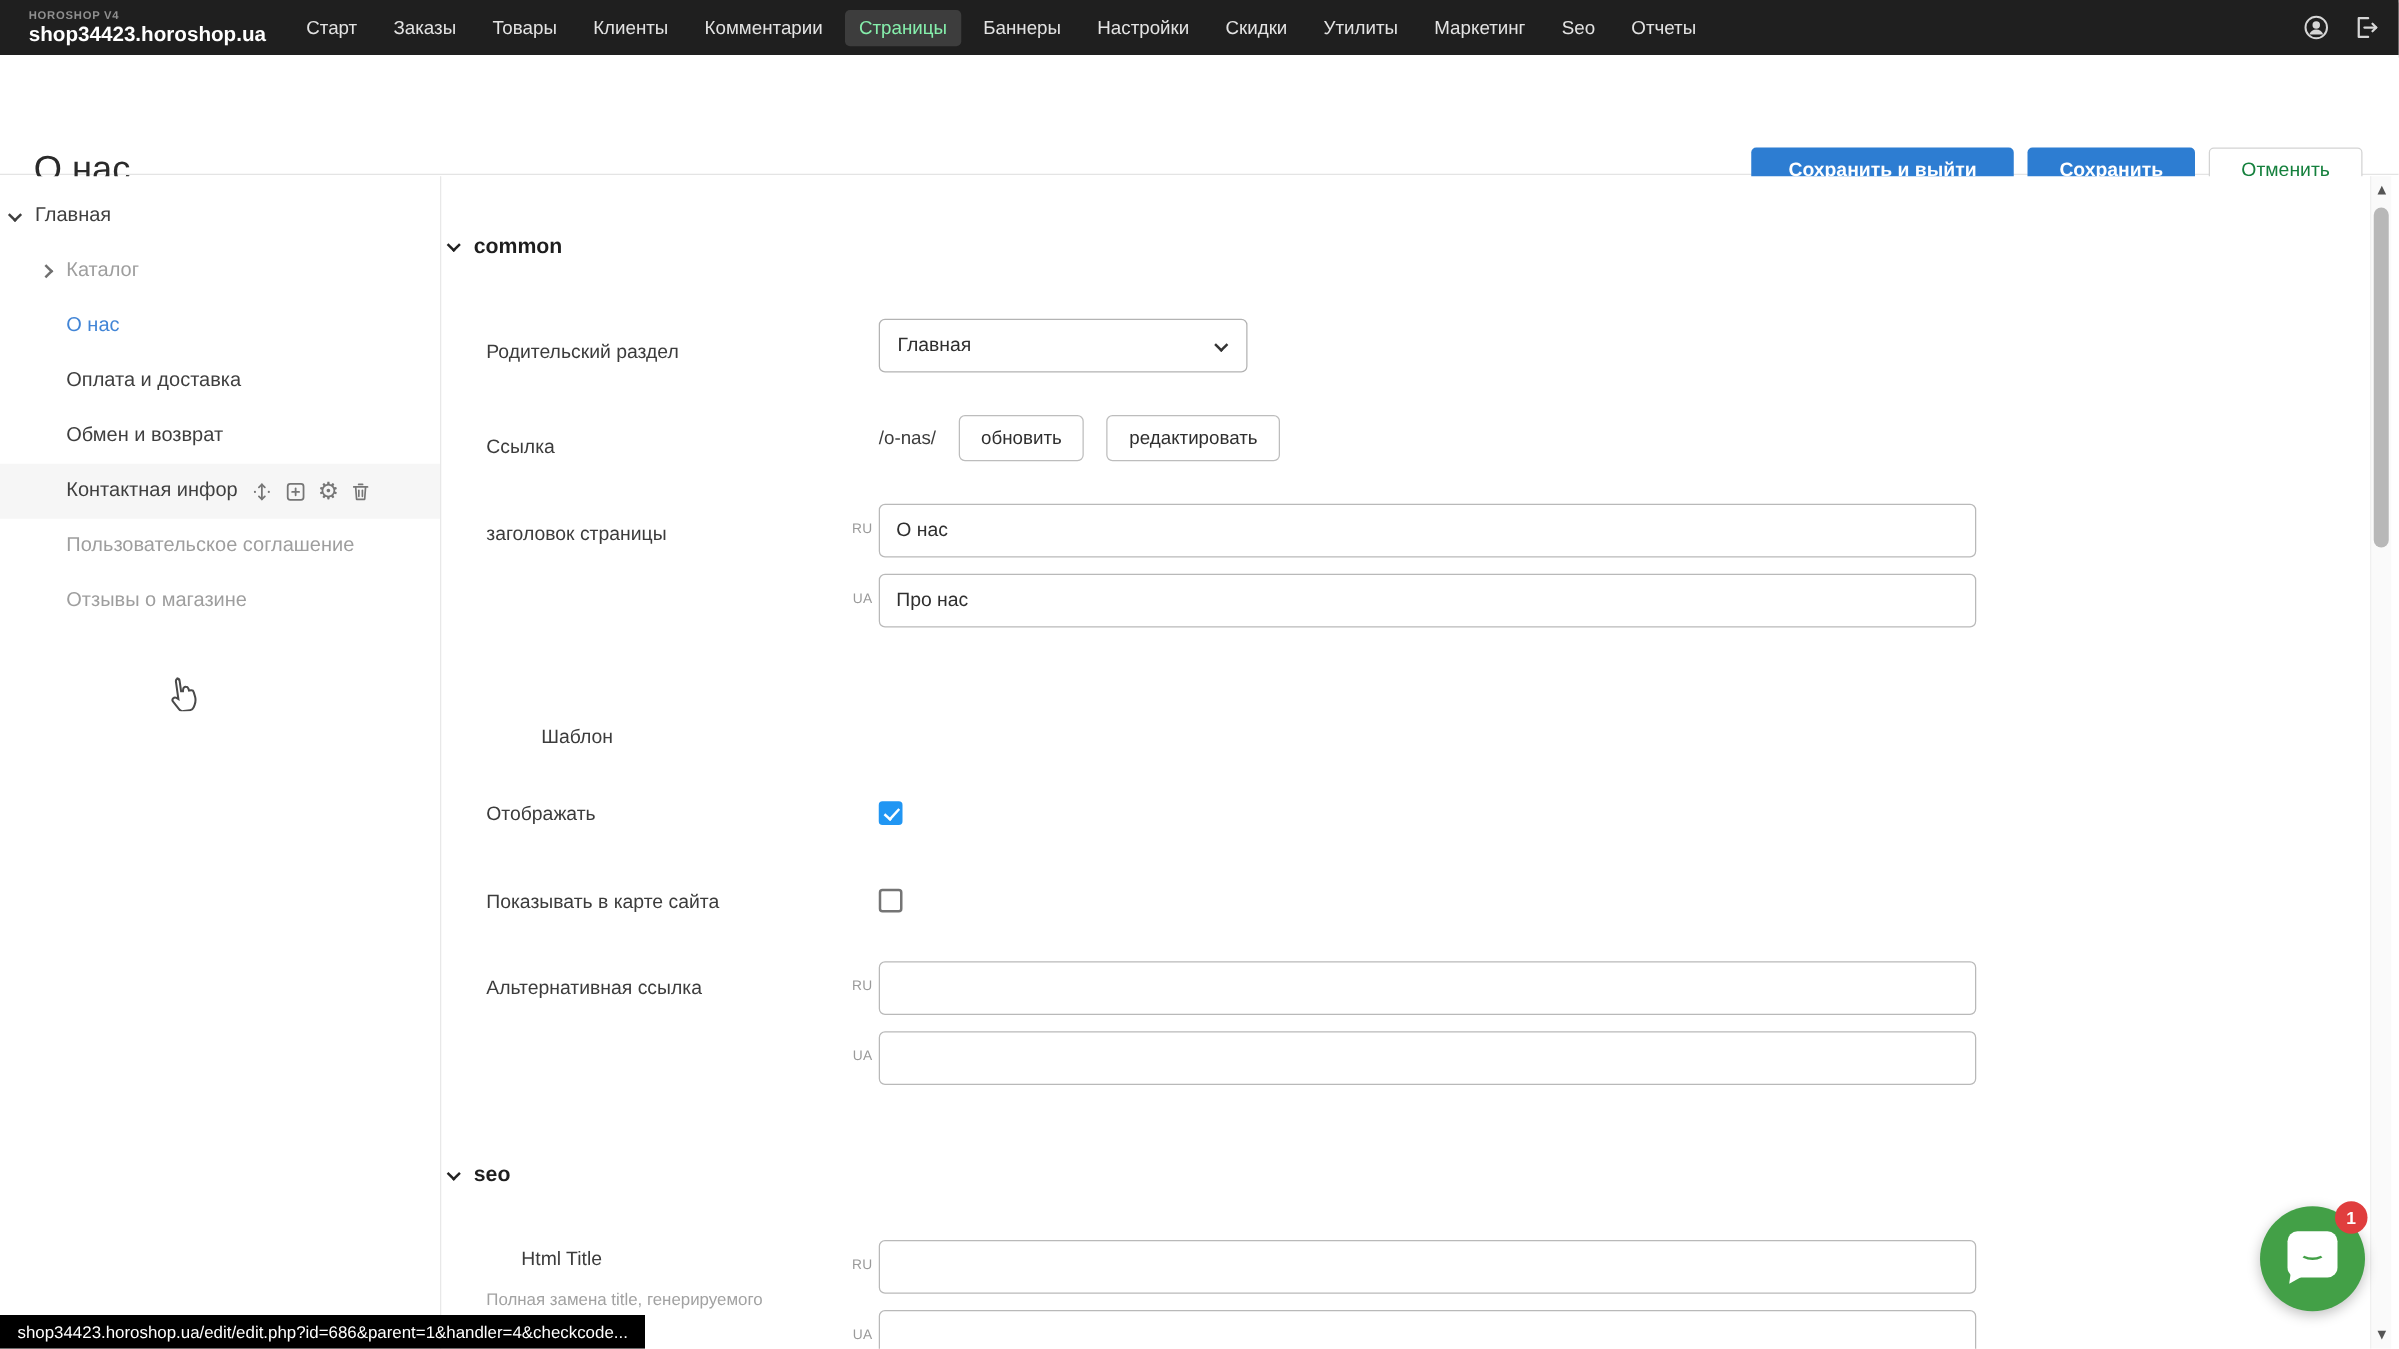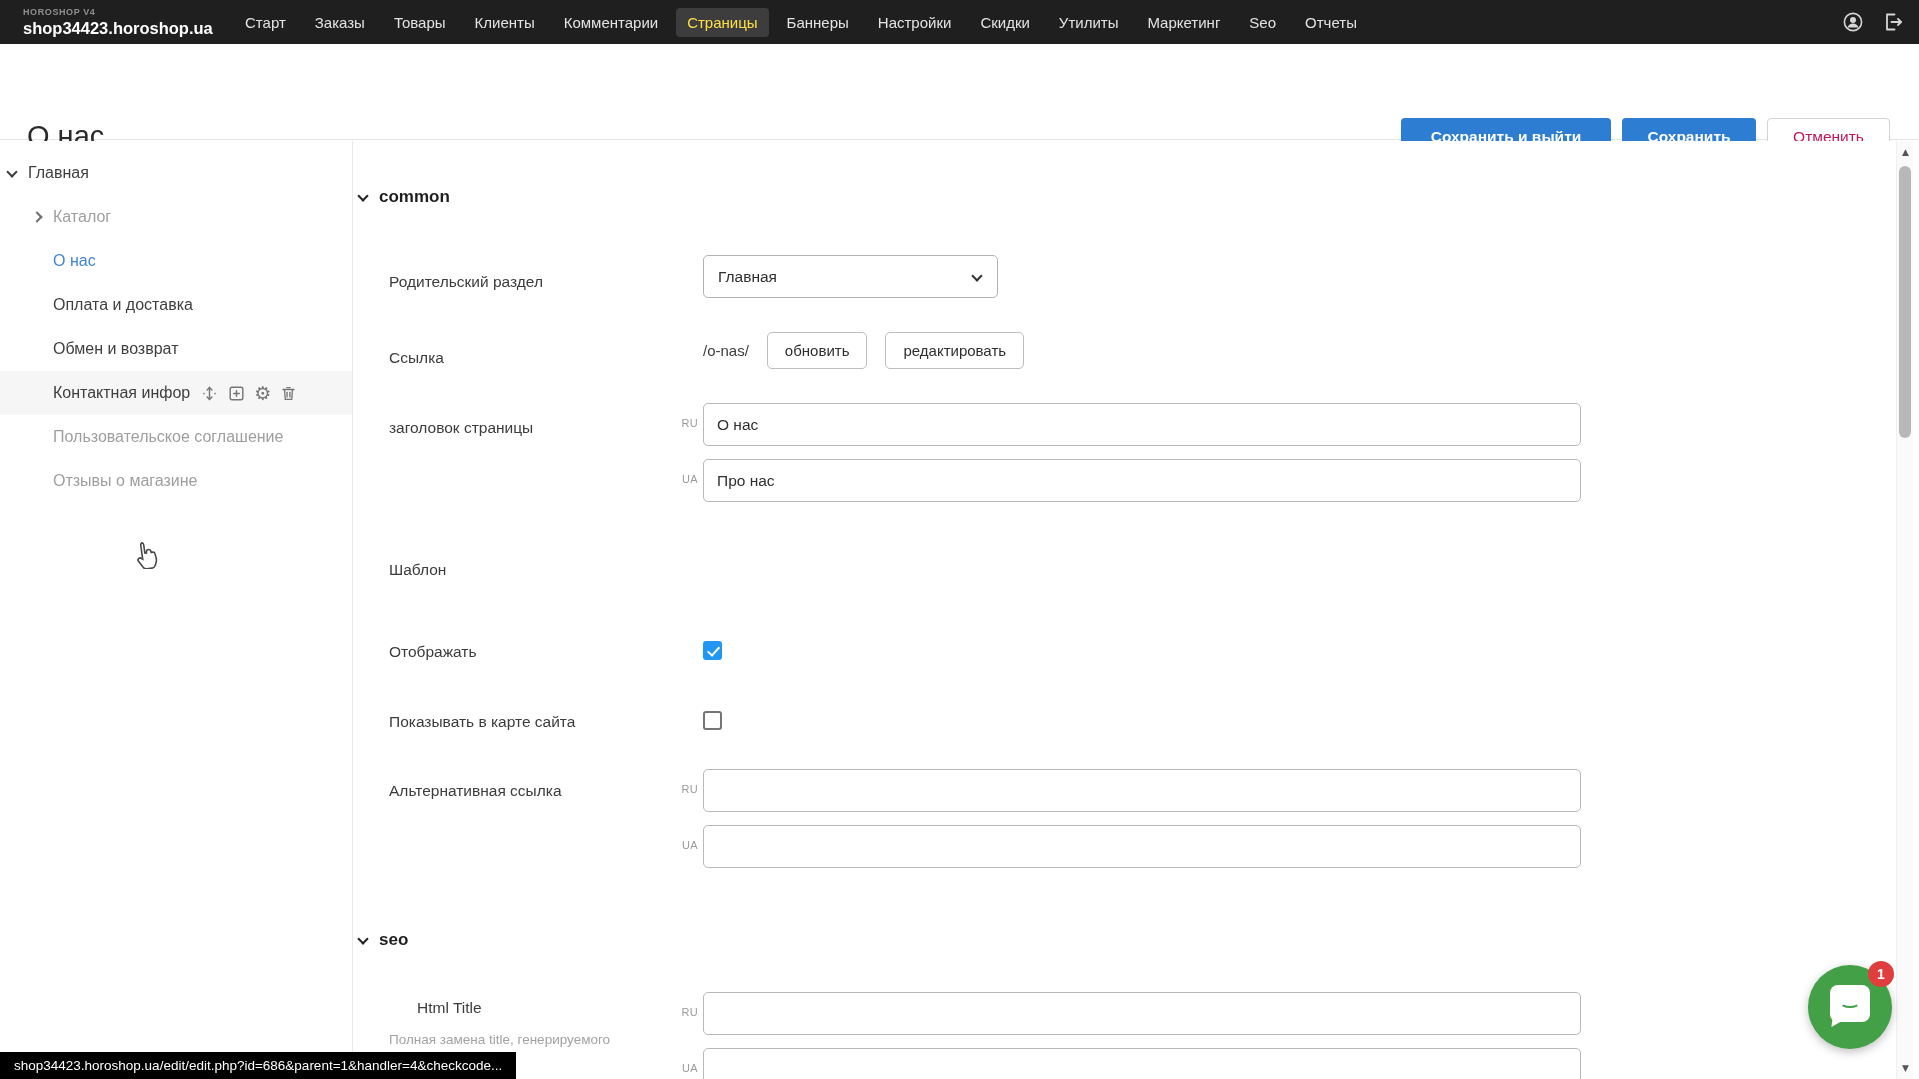--- a/index.html
+++ b/index.html
@@ -15,35 +15,35 @@
     box-shadow:0 2px 0 rgba(0,0,0,.35);
   }
   .logo-block { margin-left:23px; width:185px; line-height:1; }
   .logo-small { font-size:9px; font-weight:bold; color:#8f8f8f; letter-spacing:.6px; margin-bottom:3px; }
   .logo-main  { font-size:16.5px; font-weight:bold; color:#fff; }
   .nav-items { display:flex; align-items:center; margin-left:26px; gap:7px; }
   .nav-item {
     color:#e3e3e3; font-size:15px; padding:6px 11px; border-radius:4px;
     cursor:pointer; white-space:nowrap;
   }
-  .nav-item.active { background:#3d3d3d; color:#fde047; }
+  .nav-item.active { background:#3d3d3d; color:#86efac; }
   .nav-right { position:absolute; right:14px; top:0; height:44px; display:flex; align-items:center; gap:16px; }
   .nav-ico { width:24px; height:24px; cursor:pointer; display:block; }
   
   .page-header {
     position:absolute; top:44px; left:0; width:1919px; height:96px;
     background:#fff; border-bottom:1px solid #e4e4e4;
   }
   .page-title { position:absolute; left:27px; top:76px; font-size:29px; color:#2a2a2a; }
   .header-buttons { position:absolute; right:29px; top:74px; display:flex; gap:11px; }
   .btn { height:38px; border-radius:4px; font-size:15.5px; display:flex; align-items:center; justify-content:center; cursor:pointer; }
   .btn-blue { background:#2d7dd2; color:#fff; font-weight:bold; }
   .btn-save-exit { width:210px; }
   .btn-save { width:134px; }
-  .btn-plain { width:123px; background:#fff; color:#be185d; border:1px solid #d3d3d3; }
+  .btn-plain { width:123px; background:#fff; color:#15803d; border:1px solid #d3d3d3; }
   
   .sidebar {
     position:absolute; left:0; top:141px; width:353px; bottom:0;
     background:#fff; border-right:1px solid #e8e8e8; padding-top:10px;
   }
   .tree-row { height:44px; display:flex; align-items:center; font-size:16px; color:#3f3f3f; cursor:pointer; position:relative; }
   .tree-row.muted { color:#9e9e9e; }
   .tree-row.selected { color:#4285d6; }
   .tree-row.hovered { background:#f6f6f6; }
   .pl-root { padding-left:8px; }
@@ -238,21 +238,21 @@
     <div class="btn-small">обновить</div>
     <div class="btn-small">редактировать</div>
   </div>
 
   <div class="flabel" style="top:278px;">заголовок страницы</div>
   <span class="lang-badge" style="top:276px;">RU</span>
   <input class="txt ctrl" style="top: 262px;" value="О нас">
   <span class="lang-badge" style="top:332px;">UA</span>
   <input class="txt ctrl" style="top: 318px;" value="Про нас">
 
-  <div class="flabel" style="top:420px;">Шаблон</div>
+  <div class="flabel" style="top:440px;margin-left:44px;">Шаблон</div>
 
   <div class="flabel" style="top:502px;">Отображать</div>
   <span class="checkbox" style="top:500px;" data-checked="true"></span>
 
   <div class="flabel" style="top:572px;">Показывать в карте сайта</div>
   <span class="checkbox" style="top:570px;" data-checked="false"></span>
 
   <div class="flabel" style="top:641px;">Альтернативная ссылка</div>
   <span class="lang-badge" style="top:642px;">RU</span>
   <input class="txt ctrl" style="top: 628px;" value="">

